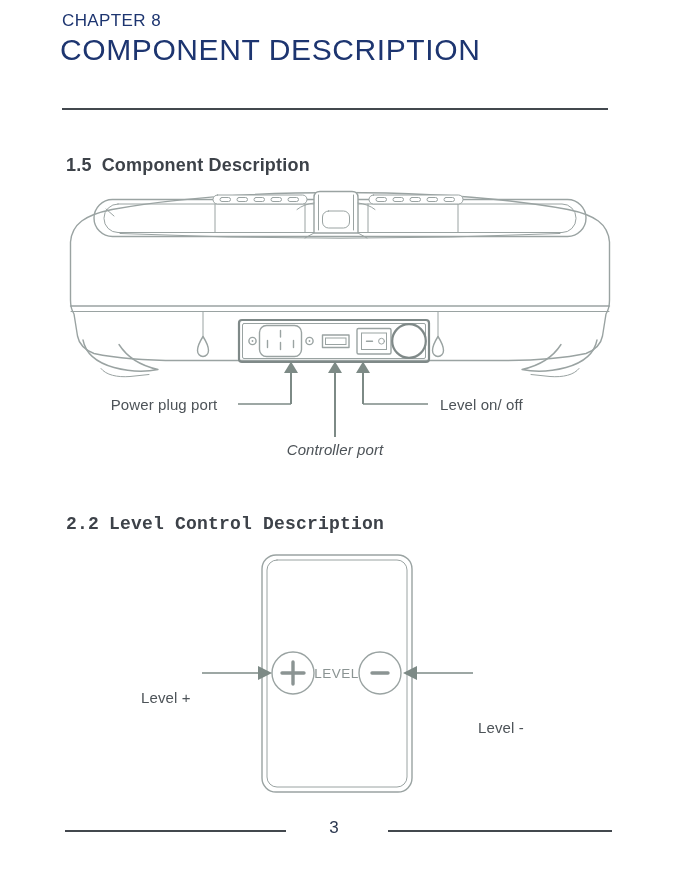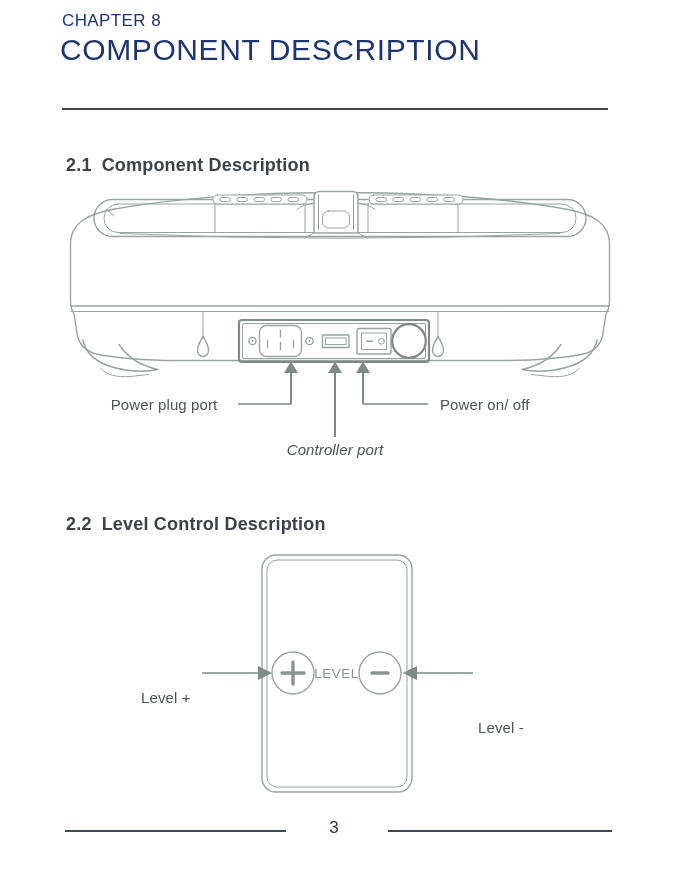--- a/index.html
+++ b/index.html
@@ -16,21 +16,21 @@
   .chapter-title{
     left:60px;top:36px;font-size:30px;line-height:28px;letter-spacing:.6px;
     color:#1d3570;font-weight:400;
   }
   .header-rule{left:62px;top:108px;width:546px;height:2px;background:#43484e;}
   .section-heading{
     font-size:18px;font-weight:700;color:#3d4249;letter-spacing:.2px;
     display:flex;gap:10px;
   }
   .sec1{left:66px;top:155px;}
-  .sec2{left:66px;top:514px;}
+  .sec2{left:66px;top:514px;font-family:Liberation Mono, monospace;}
   .diagram-label{
     font-size:15px;color:#4d5358;letter-spacing:.1px;white-space:nowrap;
   }
   .lbl-plug{left:100px;top:396px;width:128px;text-align:center;}
   .lbl-onoff{left:440px;top:396px;}
   .lbl-controller{left:270px;top:441px;width:130px;text-align:center;font-style:italic;}
   .lbl-levelplus{left:141px;top:665px;width:52px;text-align:left;margin-top:24px;}
   .lbl-levelminus{left:478px;top:683px;margin-top:36px;}
   .footer-line{top:830px;height:2px;background:#43484e;}
   .fl-left{left:65px;width:221px;}
@@ -49,21 +49,21 @@
 </head>
 <body>
 
 <div class="abs chapter-label">CHAPTER 8</div>
 <div class="abs chapter-title">
   <div>COMPONENT DESCRIPTION</div>
 </div>
 <div class="abs header-rule"></div>
 
 <div class="abs section-heading sec1">
-  <span>2.1</span>
+  <span>1.5</span>
   <span>Component Description</span>
 </div>
 
 <svg class="abs" style="left:68px;top:188px;" width="544" height="272" viewBox="0 0 544 272">
   <g>
 
     <path class="lineart" d="M 2.5,54 C 4,36 17,27 44,21.5 C 118,8 198,4.5 272,4.5 C 346,4.5 426,8 500,21.5 C 527,27 540,36 541.5,54 L 541.5,112 C 541.5,118 540.5,122 538,126 L 534.5,148 C 533,156 527,162 518,165.5 C 492,171 462,172.5 434,172.5 L 110,172.5 C 82,172.5 52,171 26,165.5 C 17,162 11,156 9.5,148 L 6,126 C 3.5,122 2.5,118 2.5,112 Z"></path>
 
     <path class="lineart" d="M 2.5,118 H 541.5"></path>
     <path class="lineart-thin" d="M 3,123.5 H 541"></path>
@@ -161,21 +161,21 @@
     <path class="arrow-line" stroke-width="2" d="M 267,184 V 249"></path>
   </g>
   <g>
     <polygon class="arrow-fill" points="295,173.5 288,185 302,185"></polygon>
     <path class="arrow-line" stroke-width="2" d="M 295,184 V 216"></path>
     <path class="arrow-line" stroke-width="1.6" d="M 295,216 H 360"></path>
   </g>
 </svg>
 
 <div class="abs diagram-label lbl-plug">Power plug port</div>
-<div class="abs diagram-label lbl-onoff">Power on/ off</div>
+<div class="abs diagram-label lbl-onoff">Level on/ off</div>
 <div class="abs diagram-label lbl-controller">Controller port</div>
 
 <div class="abs section-heading sec2">
   <span>2.2</span>
   <span>Level Control Description</span>
 </div>
 
 <svg class="abs" style="left:195px;top:553px;" width="285" height="242" viewBox="0 0 285 242">
   <g>
     <rect class="lineart" x="67" y="2" width="150" height="237" rx="14"></rect>

